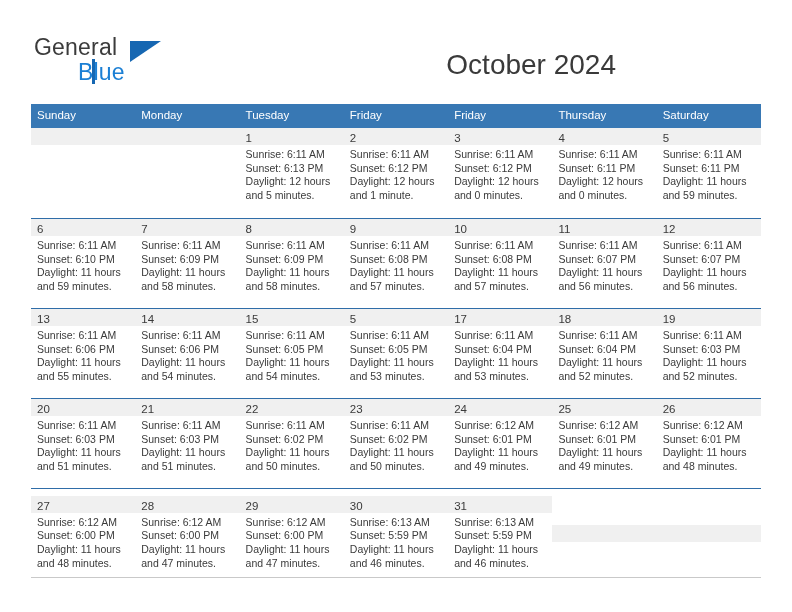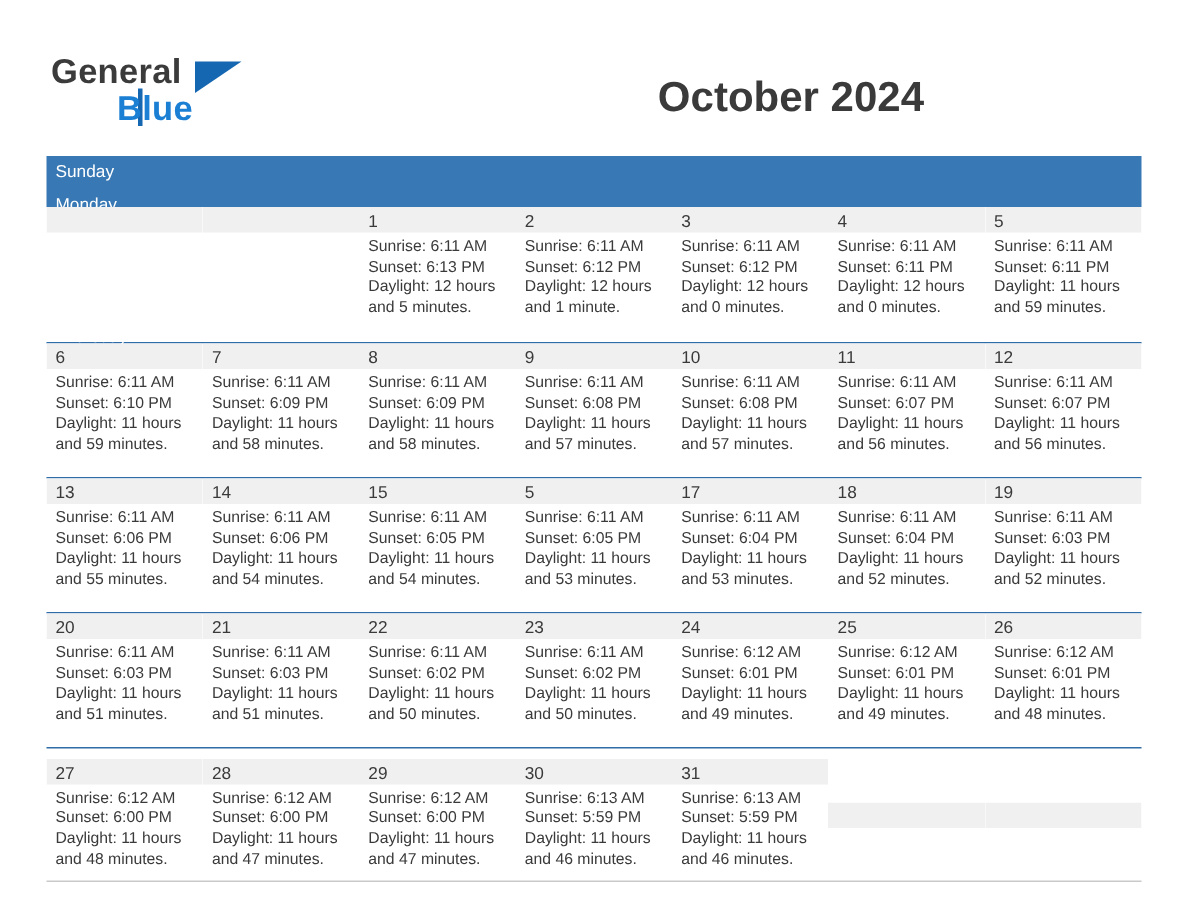--- a/index.html
+++ b/index.html
@@ -21,21 +21,20 @@
     box-sizing: border-box;
   }
 
   
   .header {
     position: absolute;
     left: 0;
     top: 0;
     width: 652px;
     height: 100px;
-    font-weight: bold;
   }
   .logo {
     position: absolute;
     left: 34px;
     top: 34px;
     width: 180px;
     height: 56px;
   }
   .logo-general {
     position: absolute;
@@ -97,22 +96,21 @@
   .calendar {
     position: absolute;
     left: 31px;
     top: 104px;
     width: 730px;
   }
   .weekday-row {
     display: flex;
     width: 100%;
     background: #3878b4;
-    height: 34px;
-    flex-direction: column;
+    height: 24px;
   }
   .weekday {
     flex: 1 1 0;
     color: #ffffff;
     font-size: 11.5px;
     line-height: 22px;
     padding-left: 6px;
     box-sizing: border-box;
     white-space: nowrap;
   }

